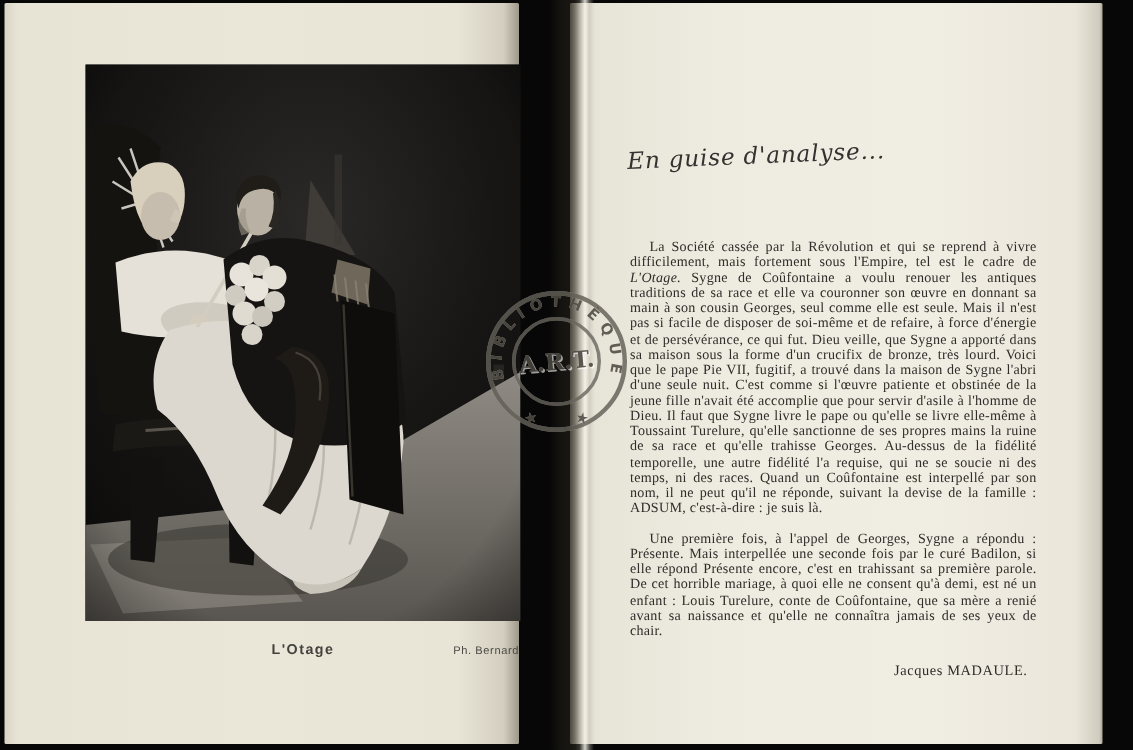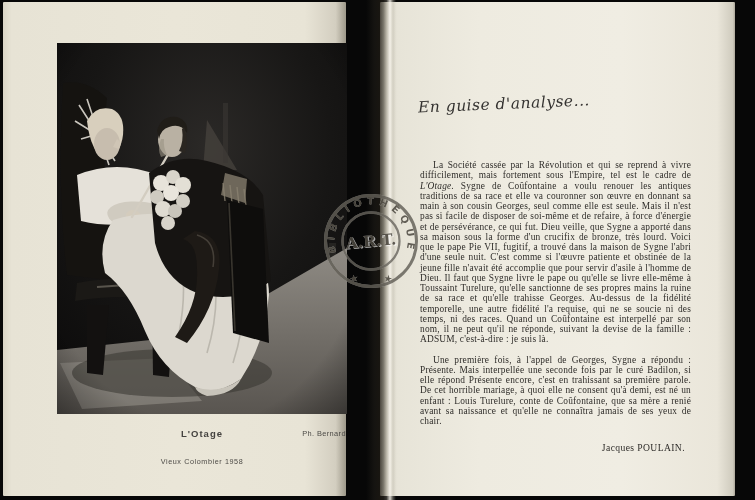--- a/index.html
+++ b/index.html
@@ -174,31 +174,30 @@
         <path d="M140,192 Q160,198 156,224" stroke="#555047" stroke-width="1.5" fill="none" opacity="0.7"></path>
       </g>
 
       <rect x="0" y="0" width="290" height="371" fill="url(#vig)"></rect>
     </svg>
   </div>
 
   <div class="caption">
     <div class="cap-title">L'Otage</div>
     <div class="cap-credit">Ph. Bernard</div>
-    <div class="cap-venue">Vieux Colombier 1958</div>
   </div>
 </div>
 
 <div class="page page-right">
   <div class="analysis-heading">En guise d'analyse...</div>
 
   <div class="body-text">
     <p><span>La Société cassée par la Révolution et qui se reprend à vivre difficilement, mais fortement sous l'Empire, tel est le cadre de </span><span class="work-title">L'Otage.</span><span> Sygne de Coûfontaine a voulu renouer les antiques traditions de sa race et elle va couronner son œuvre en donnant sa main à son cousin Georges, seul comme elle est seule. Mais il n'est pas si facile de disposer de soi-même et de refaire, à force d'énergie et de persévérance, ce qui fut. Dieu veille, que Sygne a apporté dans sa maison sous la forme d'un crucifix de bronze, très lourd. Voici que le pape Pie VII, fugitif, a trouvé dans la maison de Sygne l'abri d'une seule nuit. C'est comme si l'œuvre patiente et obstinée de la jeune fille n'avait été accomplie que pour servir d'asile à l'homme de Dieu. Il faut que Sygne livre le pape ou qu'elle se livre elle-même à Toussaint Turelure, qu'elle sanctionne de ses propres mains la ruine de sa race et qu'elle trahisse Georges. Au-dessus de la fidélité temporelle, une autre fidélité l'a requise, qui ne se soucie ni des temps, ni des races. Quand un Coûfontaine est interpellé par son nom, il ne peut qu'il ne réponde, suivant la devise de la famille : ADSUM, c'est-à-dire : je suis là.</span></p>
     <p class="second">Une première fois, à l'appel de Georges, Sygne a répondu : Présente. Mais interpellée une seconde fois par le curé Badilon, si elle répond Présente encore, c'est en trahissant sa première parole. De cet horrible mariage, à quoi elle ne consent qu'à demi, est né un enfant : Louis Turelure, conte de Coûfontaine, que sa mère a renié avant sa naissance et qu'elle ne connaîtra jamais de ses yeux de chair.</p>
-    <div class="signature">Jacques POULAIN.</div>
+    <div class="signature">Jacques MADAULE.</div>
   </div>
 </div>
 
 <div class="gutter"></div>
 
 <svg class="stamp" viewBox="-59 -59 118 118">
   <defs>
     <path id="stampArc" d="M -34.3,12.5 A 36.5 36.5 0 1 1 34.3,12.5" fill="none"></path>
   </defs>
   <circle cx="0" cy="0" r="45.5" fill="none" stroke="#545047" stroke-width="3" opacity="0.85"></circle>

